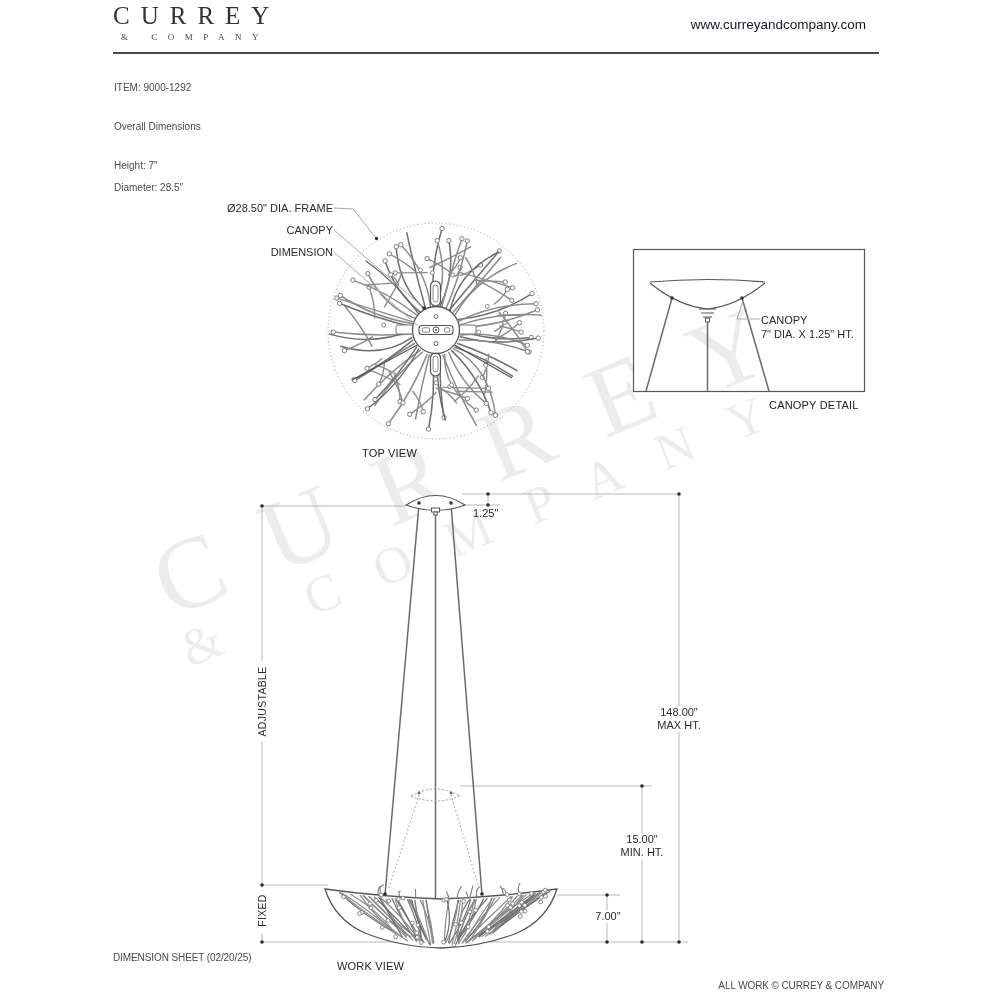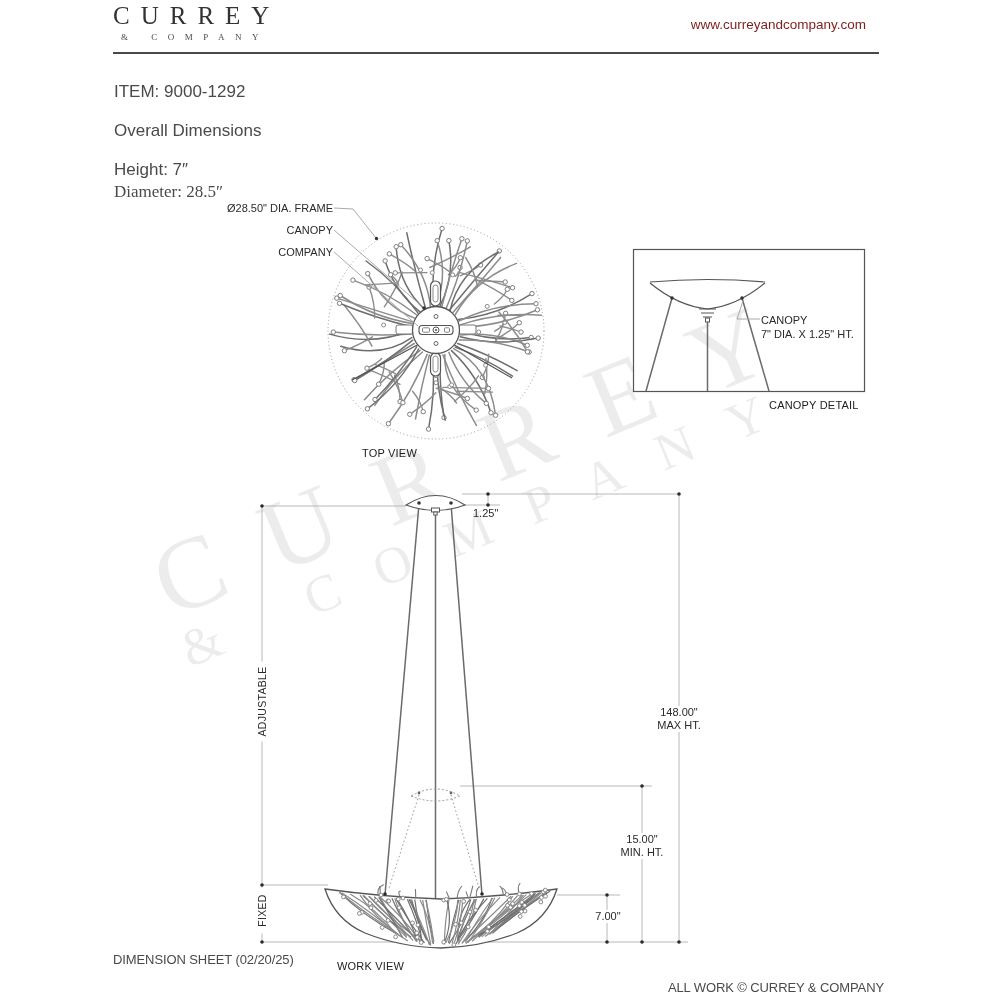--- a/index.html
+++ b/index.html
@@ -14,23 +14,23 @@
   #sheet{position:absolute;left:0;top:0;z-index:1;}
   
   .lbl{position:absolute;z-index:2;color:#2a2a2a;font-size:11px;line-height:13px;white-space:nowrap;}
   .caption{letter-spacing:.2px;color:#222;}
   .dim{background:#fff;text-align:center;}
   .rot{transform:rotate(-90deg);background:#fff;text-align:center;font-size:10.5px;letter-spacing:.3px;}
   .rt{text-align:right;}
   .logo{position:absolute;left:113px;top:2px;z-index:2;color:#333;}
   .logo1{font-family:"Liberation Serif",serif;font-size:25px;letter-spacing:11px;}
   .logo2{font-family:"Liberation Serif",serif;font-size:9px;letter-spacing:10.5px;color:#4a4a4a;margin-top:2px;margin-left:8px;}
-  .site{position:absolute;right:134px;top:17px;z-index:2;font-size:13.5px;color:#7f1d1d;}
-  .prod{position:absolute;left:114px;z-index:2;font-size:17px;color:#4a4a4a;}
-  .foot{position:absolute;top:952px;z-index:2;font-size:13px;color:#4a4a4a;letter-spacing:-.1px;}
+  .site{position:absolute;right:134px;top:17px;z-index:2;font-size:13.5px;color:#0f172a;}
+  .prod{position:absolute;left:114px;z-index:2;font-size:10px;color:#4a4a4a;}
+  .foot{position:absolute;top:952px;z-index:2;font-size:10px;color:#4a4a4a;letter-spacing:-.1px;}
 </style>
 </head>
 <body>
 
 <div id="page">
 
   <div class="wm wm1">CURREY</div>
   <div class="wm wm2">&amp; COMPANY</div>
 
   <svg id="sheet" width="1000" height="1000" viewBox="0 0 1000 1000">
@@ -431,25 +431,25 @@
 
   <div class="logo">
     <div class="logo1">CURREY</div>
     <div class="logo2">&amp; COMPANY</div>
   </div>
   <div class="site">www.curreyandcompany.com</div>
 
   <div class="prod" style="top:82px;">ITEM: 9000-1292</div>
   <div class="prod" style="top:121px;text-align:right;">Overall Dimensions</div>
   <div class="prod" style="top:160px;">Height: 7″</div>
-  <div class="prod" style="top:182px;font-family:Liberation Serif, serif;">Diameter: 28.5″</div>
+  <div class="prod" style="top:182px;">Diameter: 28.5″</div>
 
   <div class="lbl rt" style="left:200px;top:202px;width:133px;">Ø28.50" DIA. FRAME</div>
   <div class="lbl rt" style="left:200px;top:224px;width:133px;">CANOPY</div>
-  <div class="lbl rt" style="left:200px;top:246px;width:133px;">COMPANY</div>
+  <div class="lbl rt" style="left:200px;top:246px;width:133px;">DIMENSION</div>
   <div class="lbl caption" style="left:337px;top:447px;margin-left:25px;">TOP VIEW</div>
 
   <div class="lbl" style="left:761px;top:314px;">CANOPY</div>
   <div class="lbl" style="left:761px;top:328px;">7" DIA. X 1.25" HT.</div>
   <div class="lbl caption" style="left:769px;top:399px;">CANOPY DETAIL</div>
 
   <div class="lbl" style="left:473px;top:507px;">1.25"</div>
   <div class="lbl dim" style="left:649px;top:706px;width:60px;">
     <div>148.00"</div>
     <div>MAX HT.</div>

